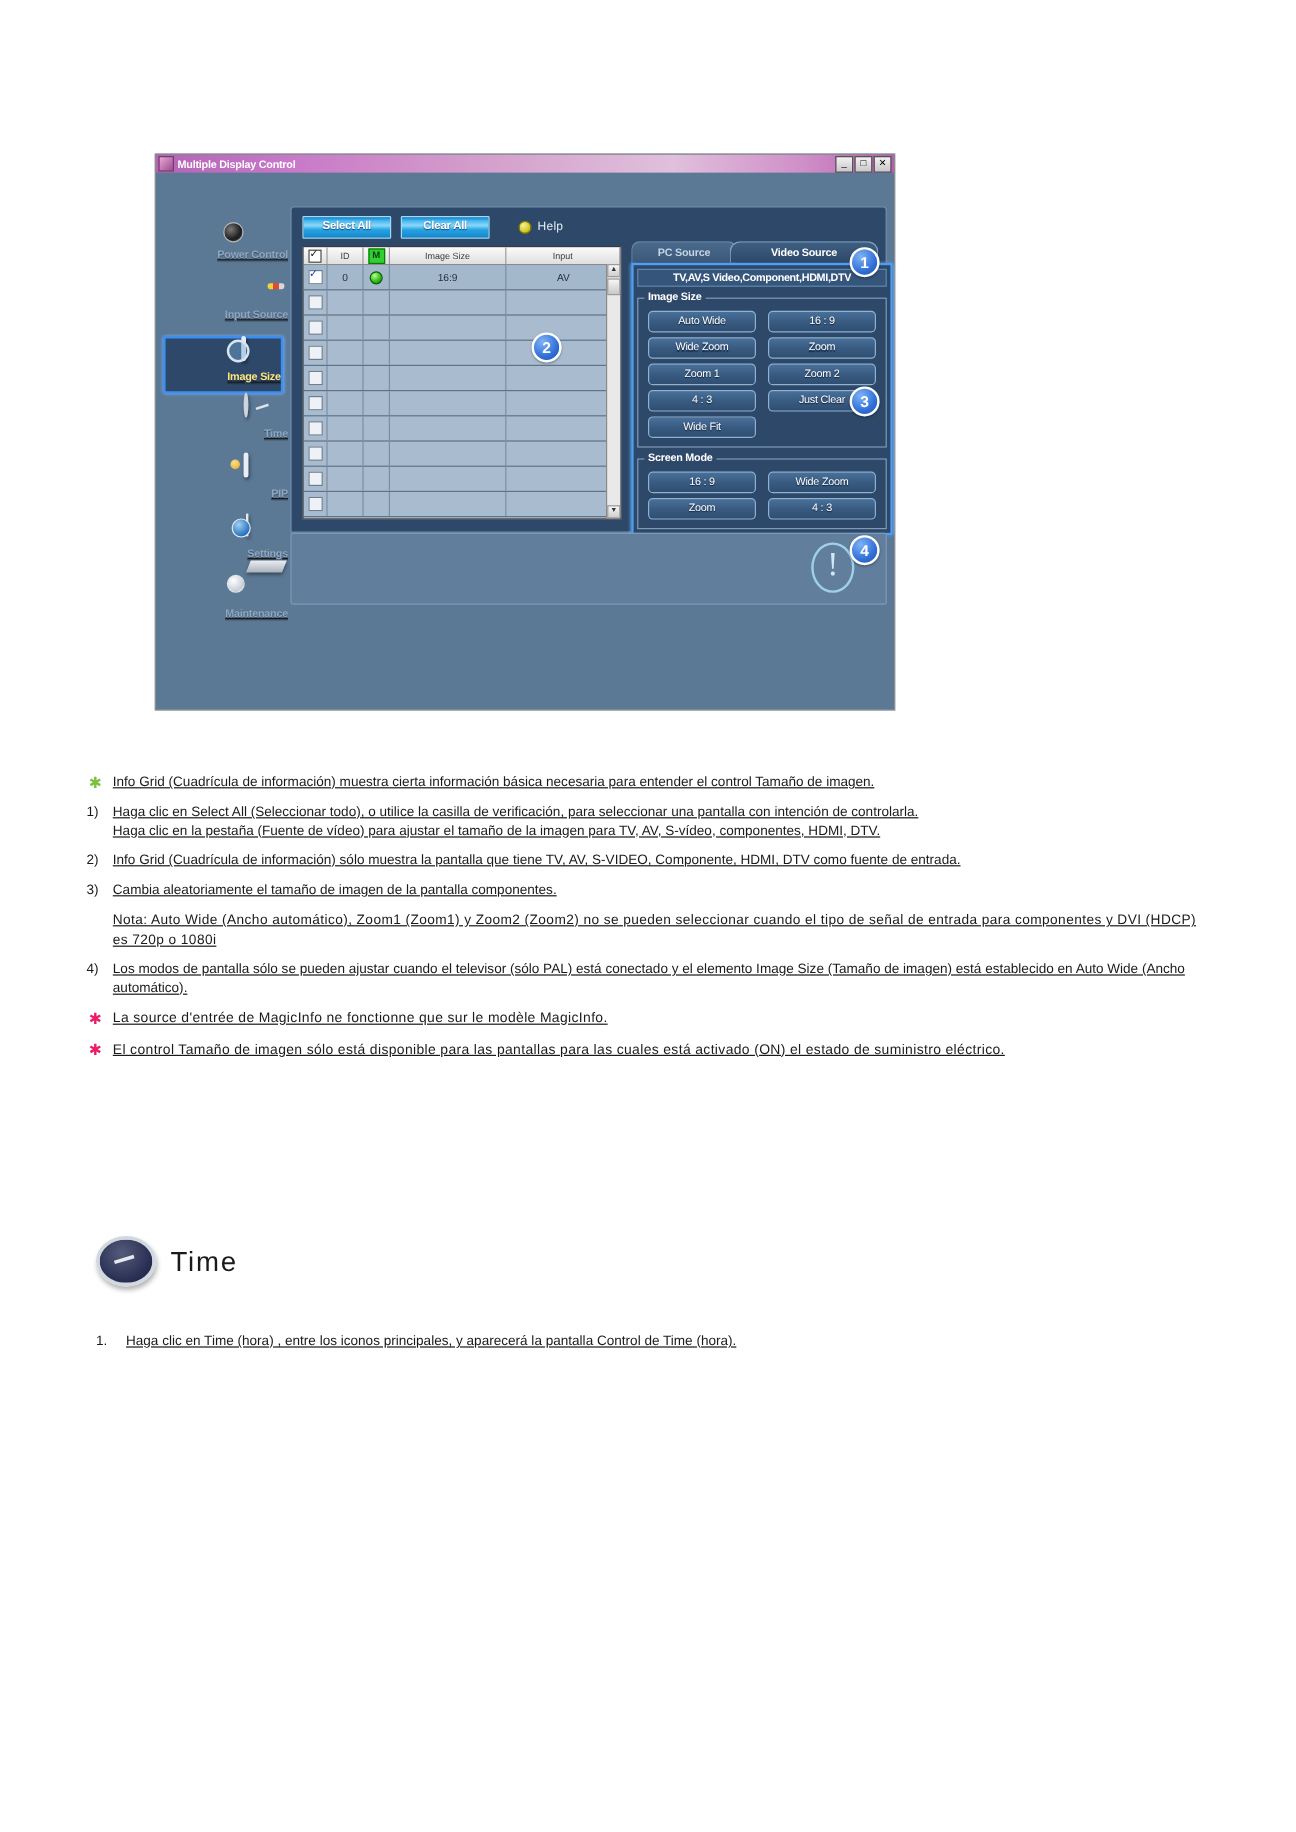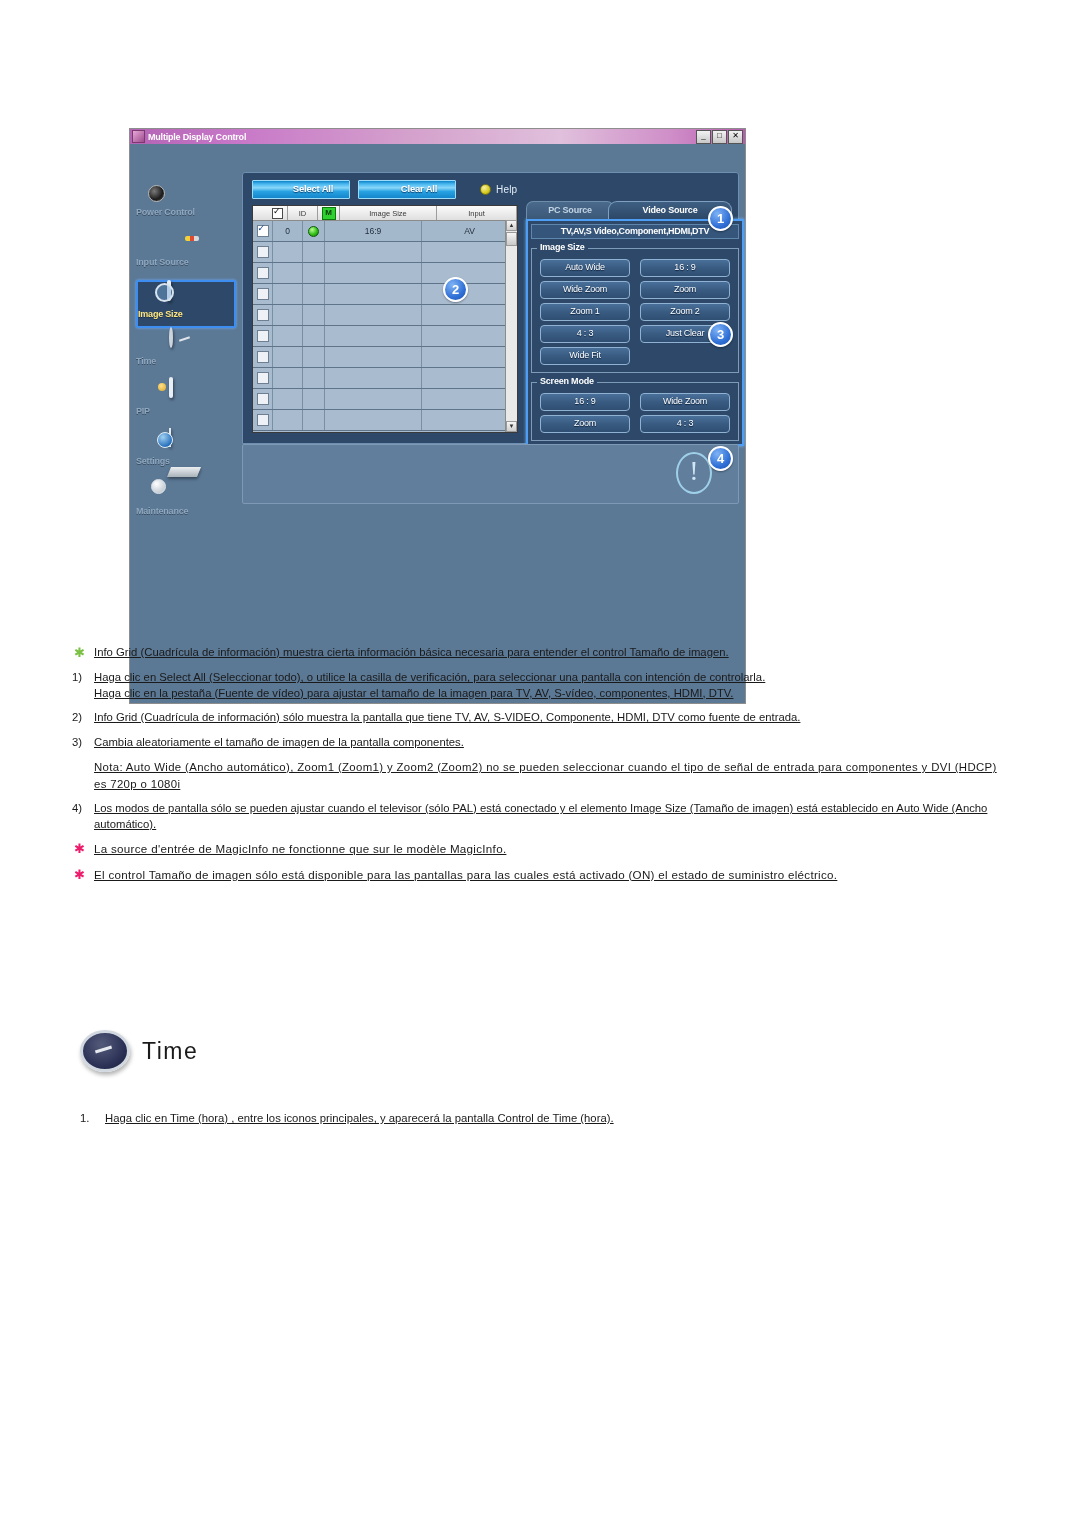--- a/index.html
+++ b/index.html
@@ -15,21 +15,21 @@
     color: #1a1a1a;
     overflow: hidden;
   }
 
   
   .app-window {
     position: absolute;
     left: 129px;
     top: 128px;
     width: 617px;
-    height: 576px;
+    height: 464px;
     box-sizing: border-box;
     border: 1px solid #8d8d8d;
     background: #5b7895;
   }
   .titlebar {
     height: 15px;
     background: linear-gradient(to right, #b464b4 0%, #c878c8 18%, #d4a0cc 45%, #e0c0dc 70%, #cf8ec8 88%, #b85cb0 100%);
     display: flex;
     align-items: center;
     padding: 0 2px;
@@ -109,21 +109,22 @@
   .sidebar {
     position: absolute;
     left: 6px;
     top: 36px;
     width: 104px;
   }
   .side-item {
     position: relative;
     height: 49px;
     margin-bottom: 1px;
-    text-align: left;
+    text-align: right;
+    text-decoration: underline;
   }
   .side-item .ico {
     display: block;
     margin: 0 auto;
     width: 38px;
     height: 30px;
     position: relative;
   }
   .side-label {
     display: block;
@@ -275,21 +276,20 @@
     background: linear-gradient(to bottom, #0f82c8 0%, #49b8f0 18%, #8ad8fa 40%, #27a2e2 62%, #1486cc 100%);
     border: 1px solid #9adcfa;
     border-radius: 1px;
     color: #ffffff;
     font-size: 9.5px;
     font-weight: bold;
     text-align: center;
     line-height: 16px;
     text-shadow: 0 1px 1px rgba(0,40,80,.8);
     letter-spacing: -0.2px;
-    padding-left: 24px;
   }
   .busy-wrap { display: flex; align-items: center; gap: 5px; margin-left: 16px; }
   .busy-led {
     width: 9px; height: 9px; border-radius: 50%;
     background: radial-gradient(circle at 35% 30%, #f6f0a0, #d6cc22 60%, #9a9108);
     border: 1px solid #7f7a10;
   }
   .busy-text { font-size: 10px; color: #e4eef8; letter-spacing: .2px; }
 
   
@@ -304,21 +304,20 @@
     box-sizing: border-box;
     overflow: hidden;
   }
   .grid-head {
     display: flex;
     height: 14px;
     background: linear-gradient(to bottom, #fbfbfb, #dfdfdf);
     border-bottom: 1px solid #8b8b8b;
     font-size: 7.5px;
     color: #3b3b3b;
-    padding-left: 15px;
   }
   .gh {
     border-right: 1px solid #9d9d9d;
     display: flex; align-items: center; justify-content: center;
     box-sizing: border-box;
     height: 100%;
   }
   .gh.c-chk { width: 20px; }
   .gh.c-id  { width: 30px; }
   .gh.c-m   { width: 22px; }

